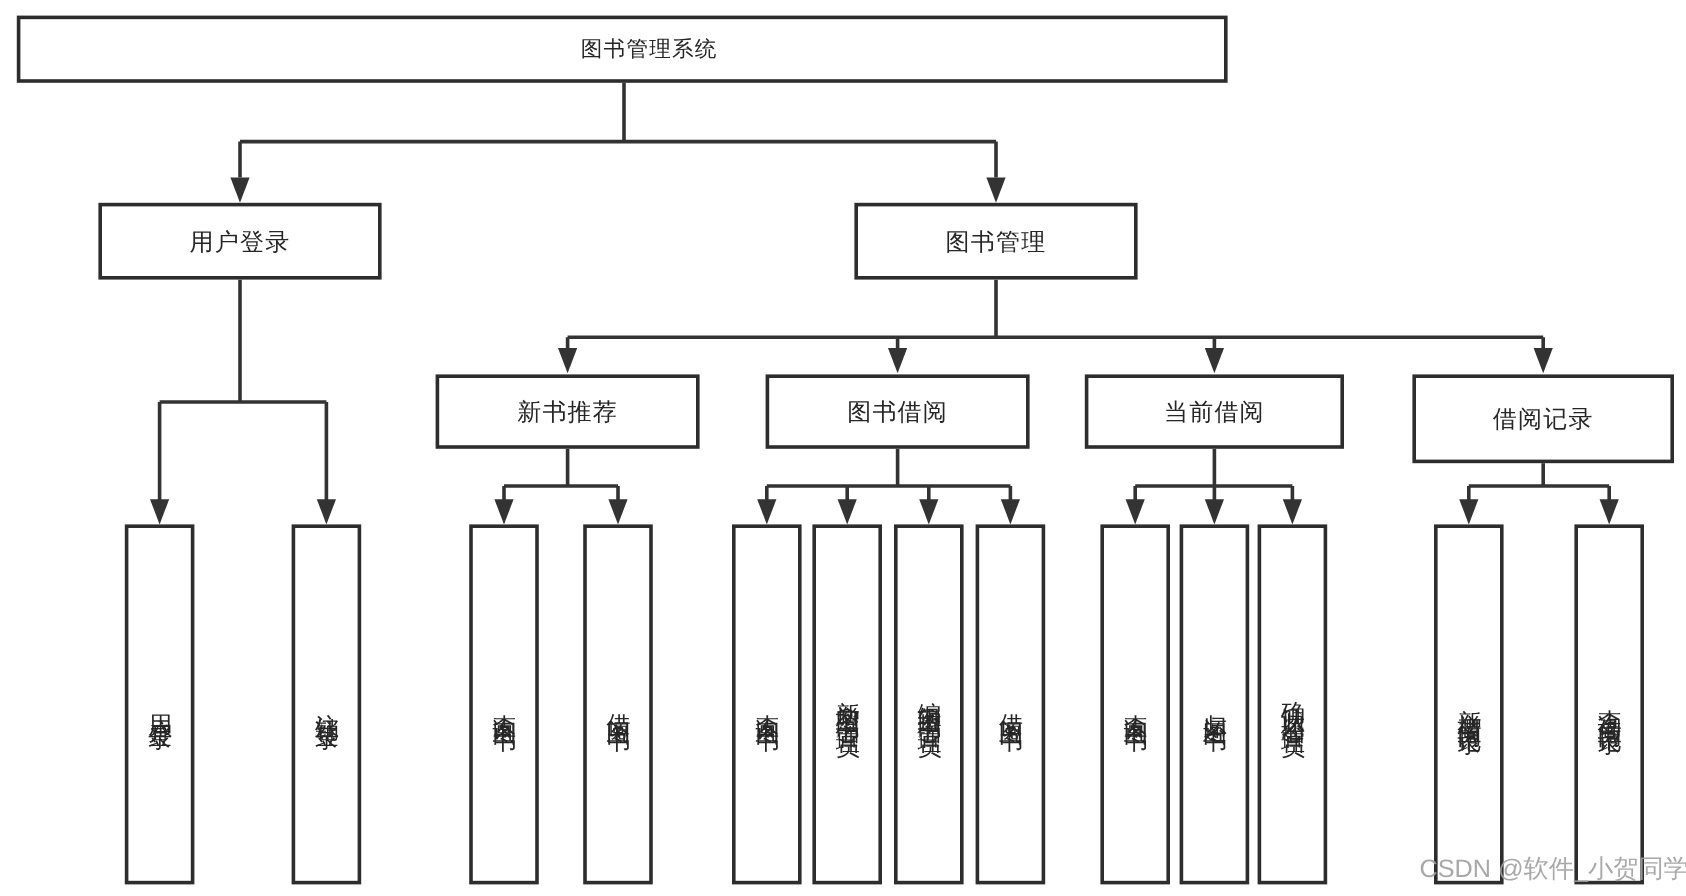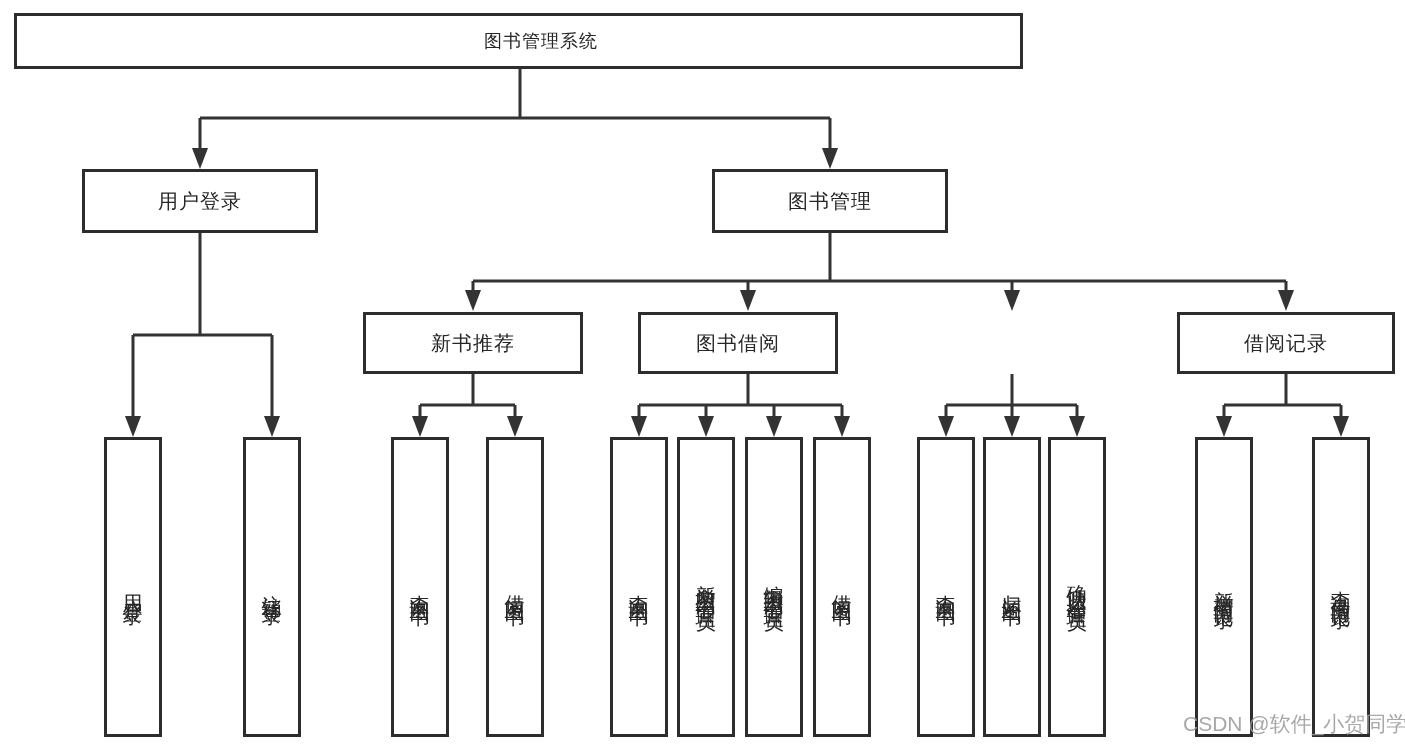--- a/index.html
+++ b/index.html
@@ -69,22 +69,23 @@
       <polygon points="1333,416 1349,416 1341,437"></polygon>
     </g>
   </svg>
 
   <div class="box hbox root" style="left:14px; top:13px; width:1009px; height:56px;padding-left:45px;">图书管理系统</div>
 
   <div class="box hbox" style="left:82px; top:169px; width:236px; height:64px;">用户登录</div>
   <div class="box hbox" style="left:363px; top:312px; width:220px; height:62px;">新书推荐</div>
 
   <div class="box hbox" style="left:712px; top:169px; width:236px; height:64px;">图书管理</div>
-  <div class="box hbox" style="left:638px; top:312px; width:200px; height:62px;">图书借阅</div>
-  <div class="box hbox" style="left:1177px; top:312px; width:218px; height:62px;">借阅记录</div>
+  <div class="box hbox" style="left:638px; top:312px; width:220px; height:62px;">图书借阅</div>
+  <div class="box hbox" style="left:904px; top:312px; width:216px; height:62px;">当前借阅</div>
+  <div class="box hbox" style="left:1177px; top:312px; width:218px; height:74px;">借阅记录</div>
 
   <div class="box vbox" style="left:104px;">用户登录</div>
   <div class="box vbox" style="left:243px;">注销登录</div>
   <div class="box vbox" style="left:391px;">查询图书</div>
   <div class="box vbox" style="left:486px;">借阅图书</div>
   <div class="box vbox" style="left:610px;">查询图书</div>
   <div class="box vbox" style="left:677px;">新增图书（管理员）</div>
   <div class="box vbox" style="left:745px;">编辑图书（管理员）</div>
   <div class="box vbox" style="left:813px;">借阅图书</div>
   <div class="box vbox" style="left:917px;">查询图书</div>

